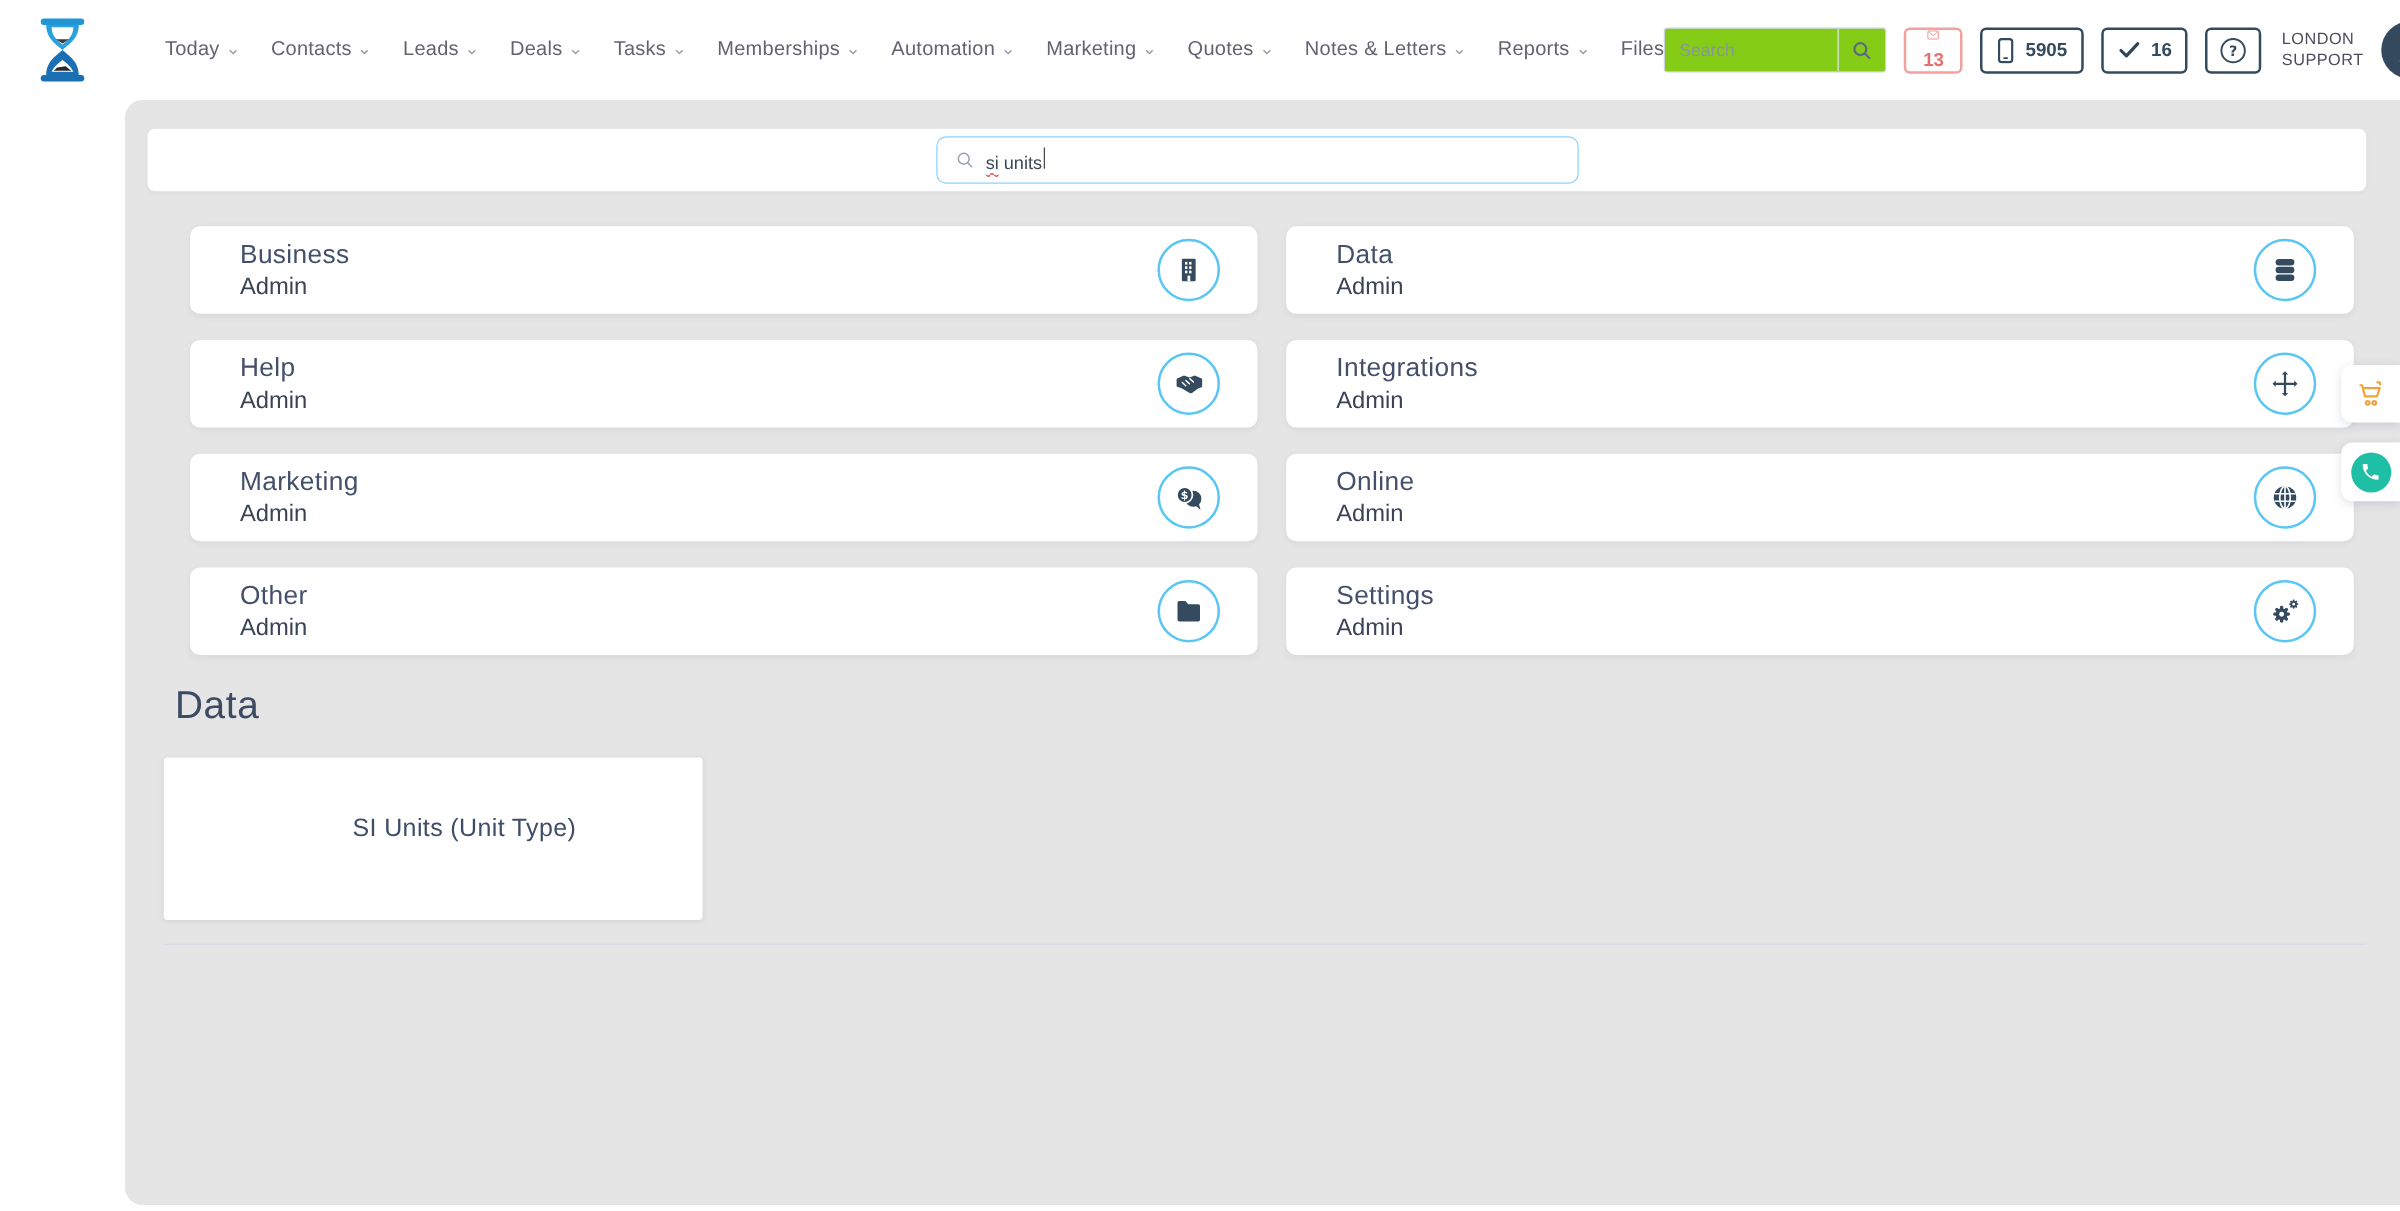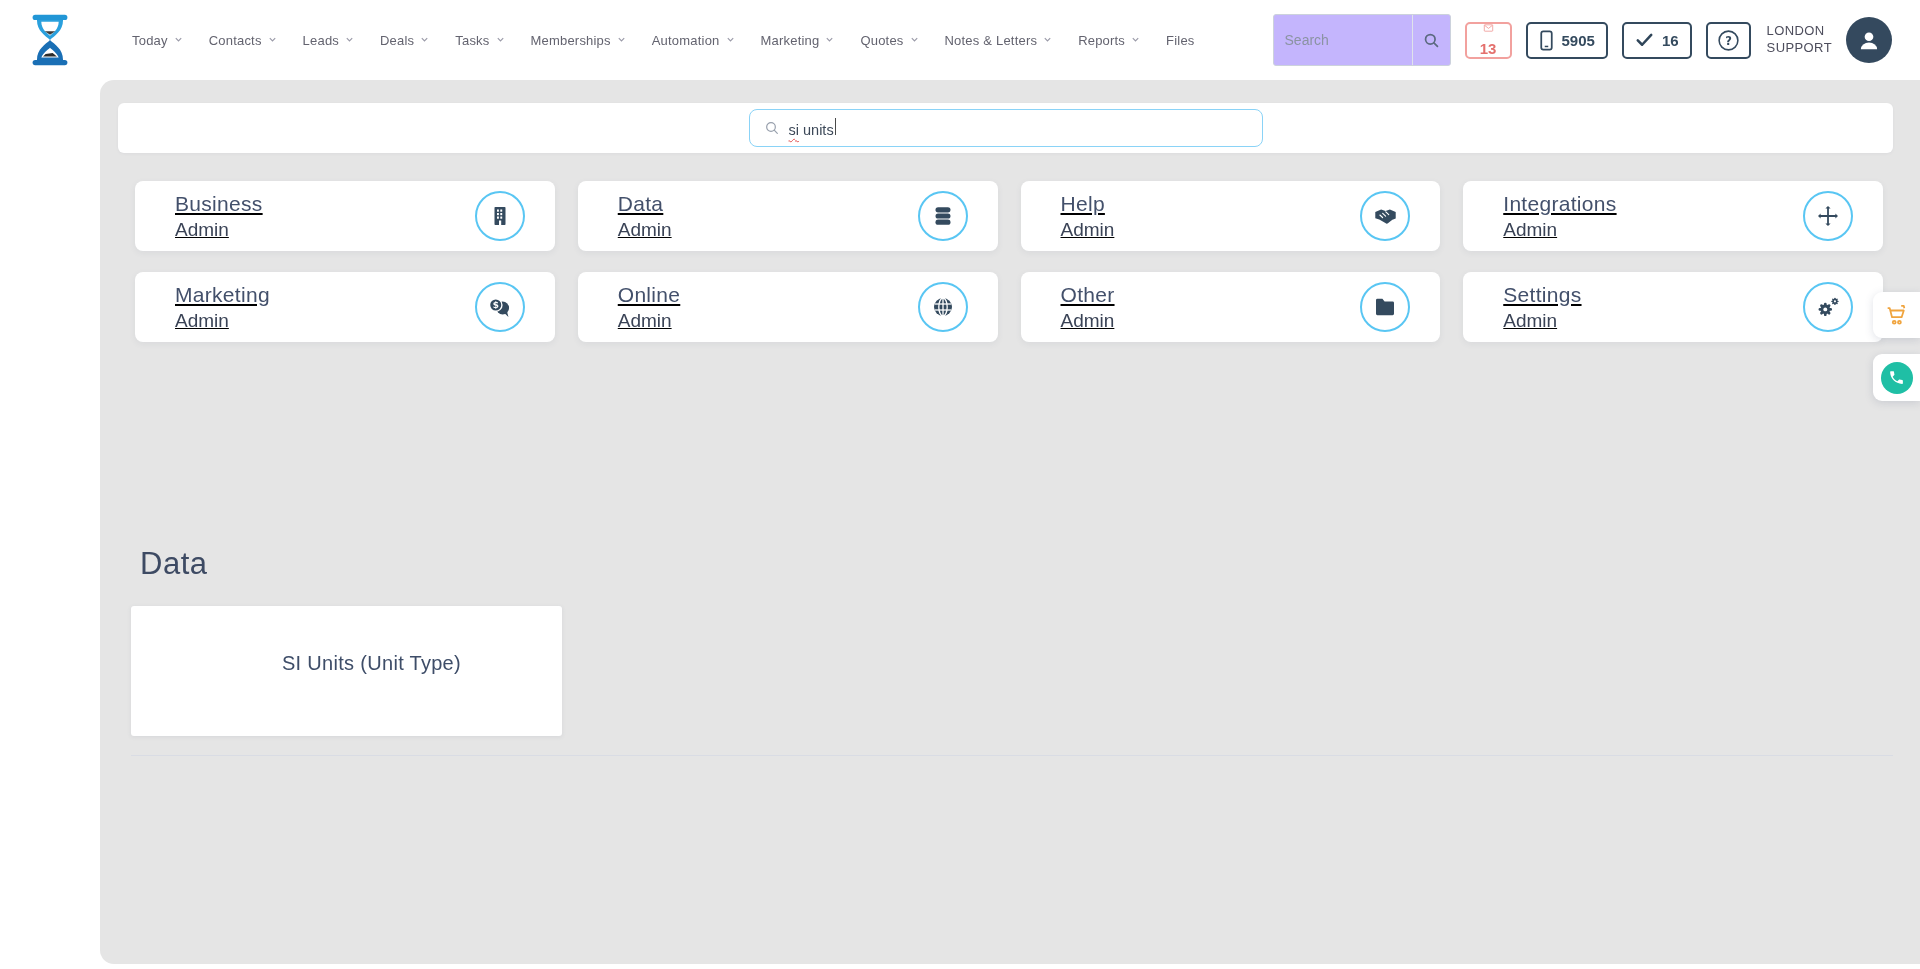--- a/index.html
+++ b/index.html
@@ -9,27 +9,27 @@
     background:#ffffff; overflow:hidden; position:relative;
     -webkit-font-smoothing: antialiased;
   }
   svg { display:block; }
 
   
   .header { position:absolute; top:0; left:0; right:0; height:80px; background:#fff;
             display:flex; align-items:center; z-index:20; }
   .logo { margin-left:30px; cursor:pointer; flex:0 0 auto; }
   .nav { display:flex; align-items:center; margin-left:62px; gap:26px; }
-  .nav-item { display:flex; gap:6px; font-size:13px; color:#63636f;
+  .nav-item { display:flex; align-items:center; gap:6px; font-size:16px; color:#63636f;
               letter-spacing:.2px; cursor:pointer; white-space:nowrap; }
   .chev { flex:0 0 auto; margin-top:2px; }
 
   .header-right { margin-left:auto; display:flex; align-items:center; gap:14px; margin-right:28px; }
-  .hsearch { width:178px; height:52px; border:1px solid #ccd2dc; border-radius:3px;
-             display:flex; align-items:center; background:#c4b5fd; overflow:hidden; }
+  .hsearch { width:178px; height:36px; border:1px solid #ccd2dc; border-radius:3px;
+             display:flex; align-items:center; background:#84cc16; overflow:hidden; }
   .hsearch input { border:none; outline:none; flex:1; min-width:0; padding:0 11px;
                    font-size:14px; color:#444; font-family:inherit; background:transparent; }
   .hsearch input::placeholder { color:#8b93a2; }
   .hsearch-btn { width:38px; height:100%; display:flex; align-items:center; justify-content:center;
                  border-left:1px solid #dfe3ea; cursor:pointer; }
 
   .badge { height:37px; border:2px solid #344a5e; border-radius:5px; background:#fff;
            display:flex; align-items:center; gap:8px; padding:0 11px;
            color:#344a5e; font-weight:bold; font-size:15px; cursor:pointer; }
   .badge-red { border-color:#f2a19e; color:#e4706d;flex-direction:column; }
@@ -53,22 +53,22 @@
   .search-bar { position:absolute; left:18px; right:27px; top:23px; height:50px; background:#fff;
                 border-radius:6px; display:flex; align-items:center; justify-content:center;
                 box-shadow:0 1px 3px rgba(80,90,120,.06); }
   .admin-search { width:514px; height:38px; border:1px solid #8ad3f7; border-radius:8px;
                   background:#fff; display:flex; align-items:center; padding:0 14px; gap:9px;
                   font-size:14.5px; color:#3c4858; cursor:text; }
   .misspell { text-decoration:underline; text-decoration-style:wavy; text-decoration-color:#e05252;
               text-decoration-thickness:1px; text-underline-offset:3px; }
   .caret { width:1.5px; height:17px; background:#4a4a4a; display:inline-block; margin-left:1px; }
 
-  .cards { position:absolute; left:35px; right:37px; top:101px;
-           display:grid; grid-template-columns:repeat(4,1fr); column-gap:23px; row-gap:21px;text-decoration:underline; }
+  .cards { position:absolute; left:52px; right:37px; top:101px;
+           display:grid; grid-template-columns:repeat(2,1fr); column-gap:23px; row-gap:21px; }
   .card { height:70px; background:#fff; border-radius:8px; display:flex; align-items:center;
           padding:0 30px 0 40px; box-shadow:0 2px 6px rgba(80,90,120,.08); cursor:pointer; }
   .card-text { flex:1; }
   .card-title { font-size:21px; color:#43506b; letter-spacing:.3px; font-weight:500; }
   .card-sub { font-size:19px; color:#3a4356; margin-top:3px; font-weight:500; }
   .icon-circle { width:50px; height:50px; border:2px solid #59c6f3; border-radius:50%;
                  background:#fff; display:flex; align-items:center; justify-content:center; flex:0 0 auto; }
 
   .section-heading { position:absolute; left:40px; top:466px; font-size:31px; color:#3d4a63;
                      font-weight:500; letter-spacing:.5px; }

